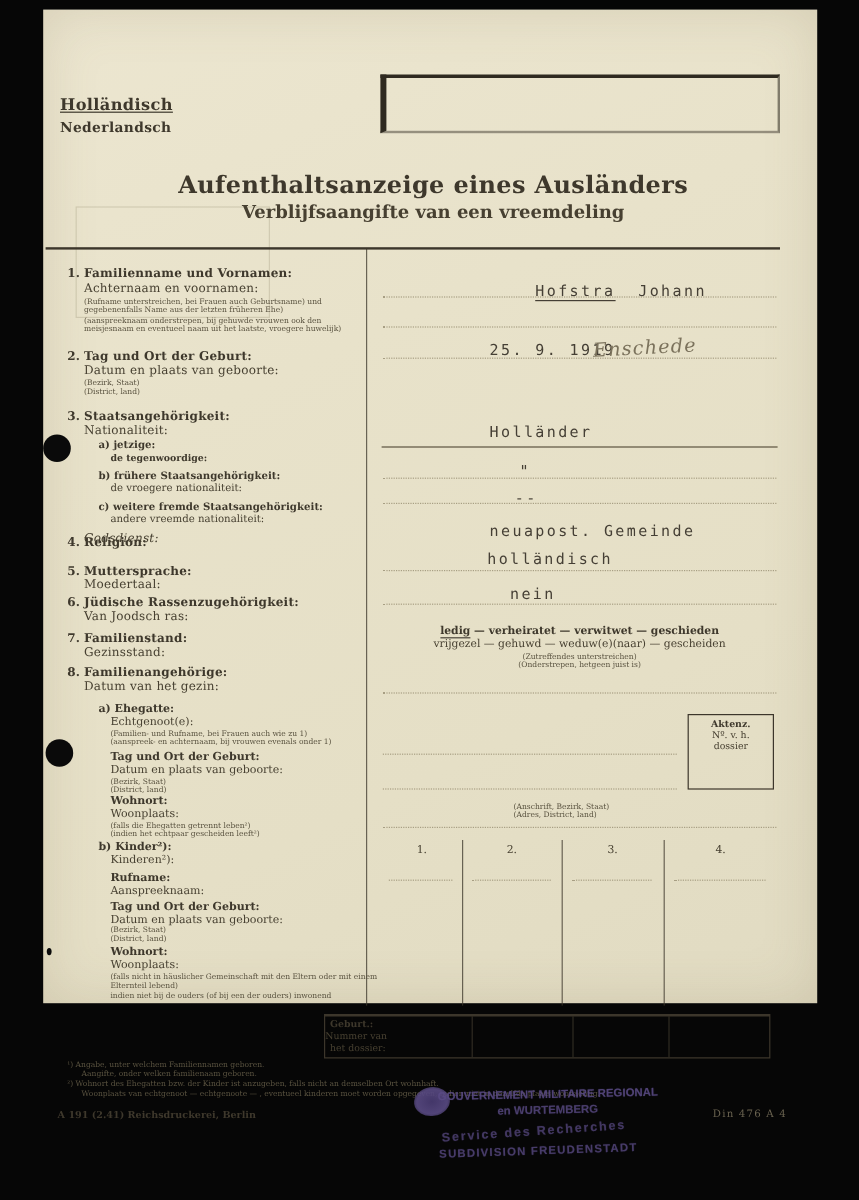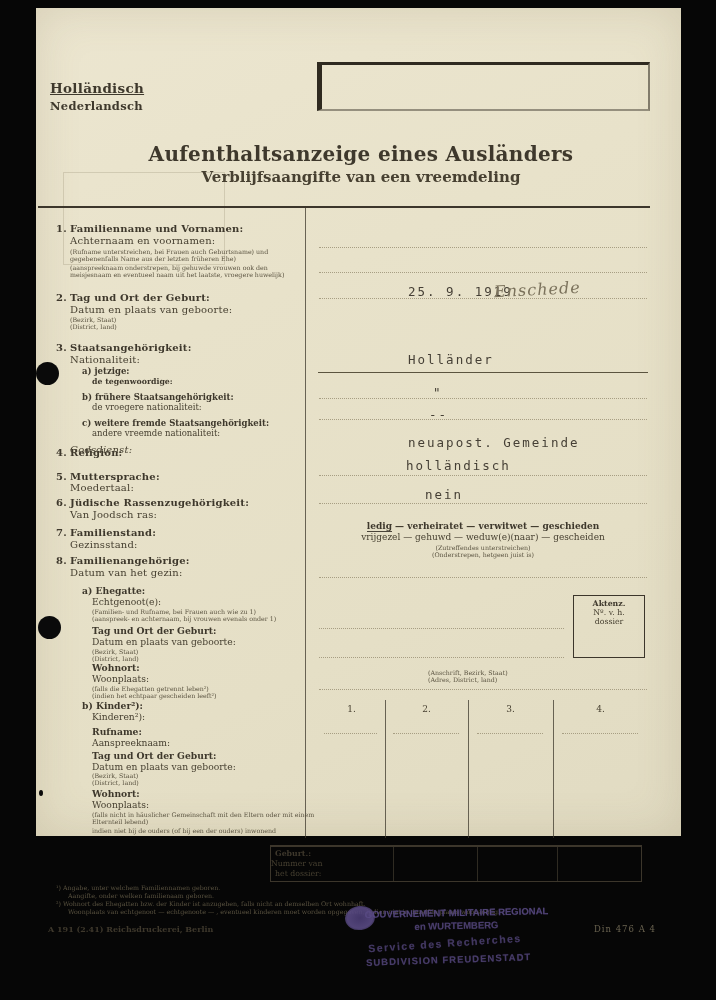--- a/index.html
+++ b/index.html
@@ -107,20 +107,23 @@
   <div class="abs roman sub" style="left:56px;top:730px;font-size:9.2px;">Aanspreeknaam:</div>
   <div class="abs frak sub" style="left:56px;top:743px;font-size:9.2px;">Tag und Ort der Geburt:</div>
   <div class="abs roman sub" style="left:56px;top:754px;font-size:9.2px;">Datum en plaats van geboorte:</div>
   <div class="abs tiny" style="left:56px;top:764px;">(Bezirk, Staat)</div>
   <div class="abs tiny" style="left:56px;top:771px;">(District, land)</div>
   <div class="abs frak sub" style="left:56px;top:781px;font-size:9.2px;">Wohnort:</div>
   <div class="abs roman sub" style="left:56px;top:792px;font-size:9.2px;">Woonplaats:</div>
   <div class="abs tiny" style="left:56px;top:803px;width:225px;">(falls nicht in häuslicher Gemeinschaft mit den Eltern oder mit einem Elternteil lebend)</div>
   <div class="abs tiny" style="left:56px;top:819px;width:230px;">indien niet bij de ouders (of bij een der ouders) inwonend</div>
 
+  <div class="abs typed" style="left:372px;top:212px;">
+    <span style="border-bottom:1.3px solid #453f35;">Hofstra</span><span>  </span><span>Johann</span>
+  </div>
   <div class="abs dotl" style="left:283px;top:239px;width:328px;"></div>
   <div class="abs dotl" style="left:283px;top:264px;width:328px;"></div>
   <div class="abs typed" style="left:372px;top:276px;">25. 9. 1919</div>
   <div class="abs hand" style="left:458px;top:272px;">Enschede</div>
   <div class="abs dotl" style="left:283px;top:290px;width:328px;"></div>
 
   <div class="abs typed" style="left:372px;top:344px;">Holländer</div>
   <div class="abs soll" style="left:282px;top:364px;width:330px;"></div>
   <div class="abs typed" style="left:397px;top:377px;">"</div>
   <div class="abs dotl" style="left:283px;top:390px;width:328px;"></div>

